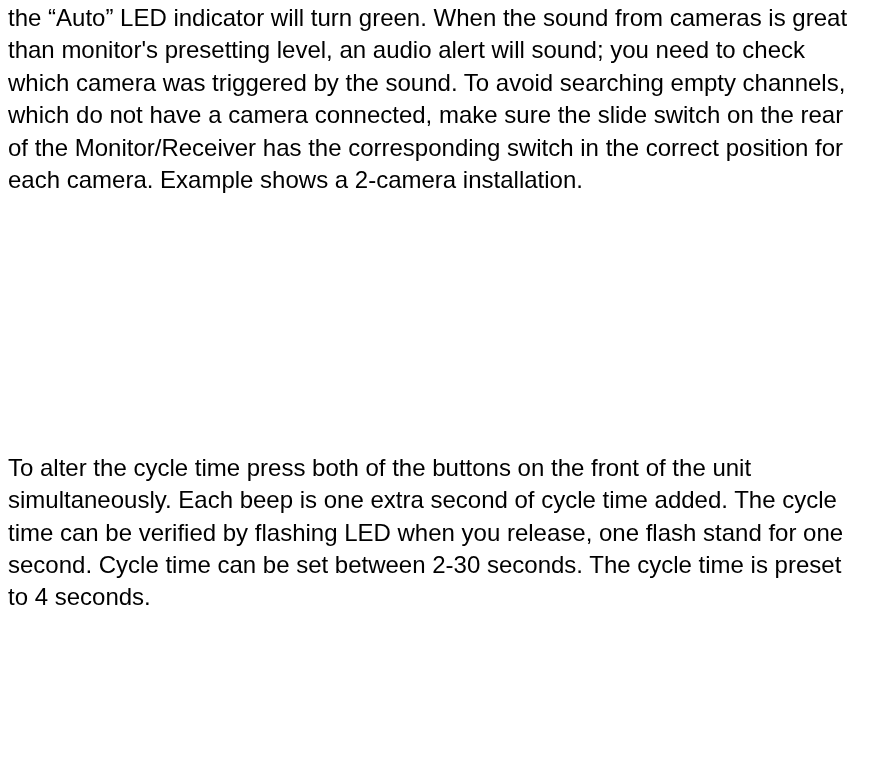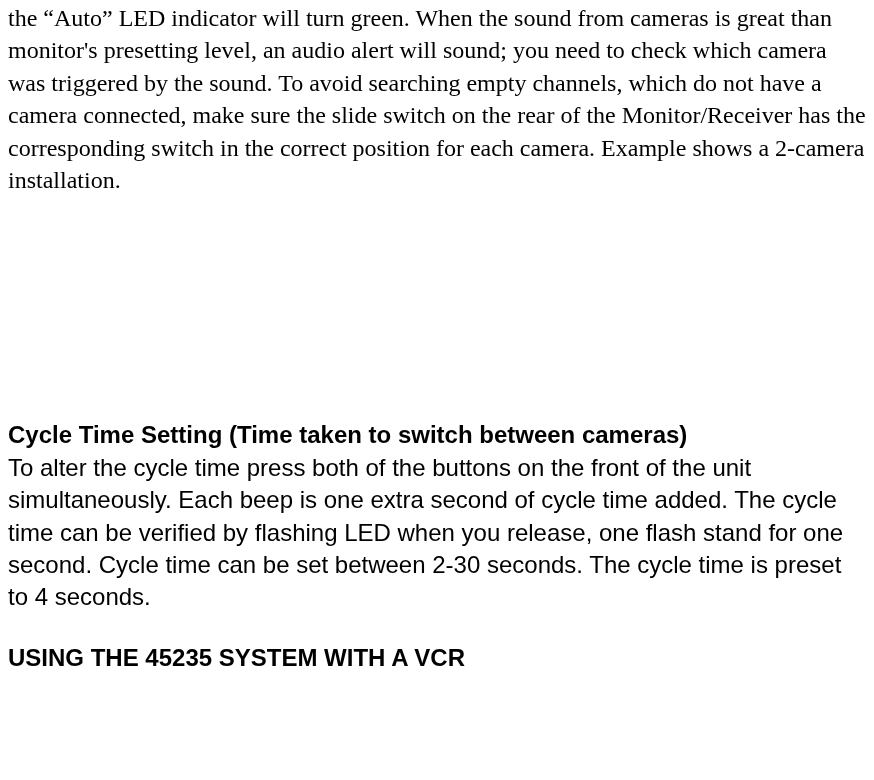--- a/index.html
+++ b/index.html
@@ -12,21 +12,20 @@
       font-size: 24px;
       line-height: 1.35;
       color: #000;
       background: #fff;
       width: 874px;
       height: 780px;
       padding: 2px 8px;
     }
     .paragraph {
       margin-bottom: 28px;
-      font-family: Liberation Serif, serif;
     }
     .heading-inline {
       font-weight: bold;
     }
     .heading-block {
       font-weight: bold;
     }
     .gap {
       height: 195px;
     }
@@ -37,21 +36,21 @@
 </head>
 <body>
 
 <div class="paragraph">
   <span>the “Auto” LED indicator will turn green. When the sound from cameras is great than monitor's presetting level, an audio alert will sound; you need to check which camera was triggered by the sound. To avoid searching empty channels, which do not have a camera connected, make sure the slide switch on the rear of the Monitor/Receiver has the corresponding switch in the correct position for each camera. Example shows a 2-camera installation.</span>
 </div>
 
 <div class="gap"></div>
 
 <div>
-  <span class="heading-inline">Cycle Time Setting (Time taken to switch between cameras)</span><br>
+  <br>
   <span>To alter the cycle time press both of the buttons on the front of the unit simultaneously. Each beep is one extra second of cycle time added. The cycle time can be verified by flashing LED when you release, one flash stand for one second. Cycle time can be set between 2-30 seconds. The cycle time is preset to 4 seconds.</span>
 </div>
 
 <div class="gap-small"></div>
 
 <div>
-  <span class="heading-block">USING THE 45235 SYSTEM WITH A VCR</span><br>
+  <br>
 </div>
 
 </body></html>

